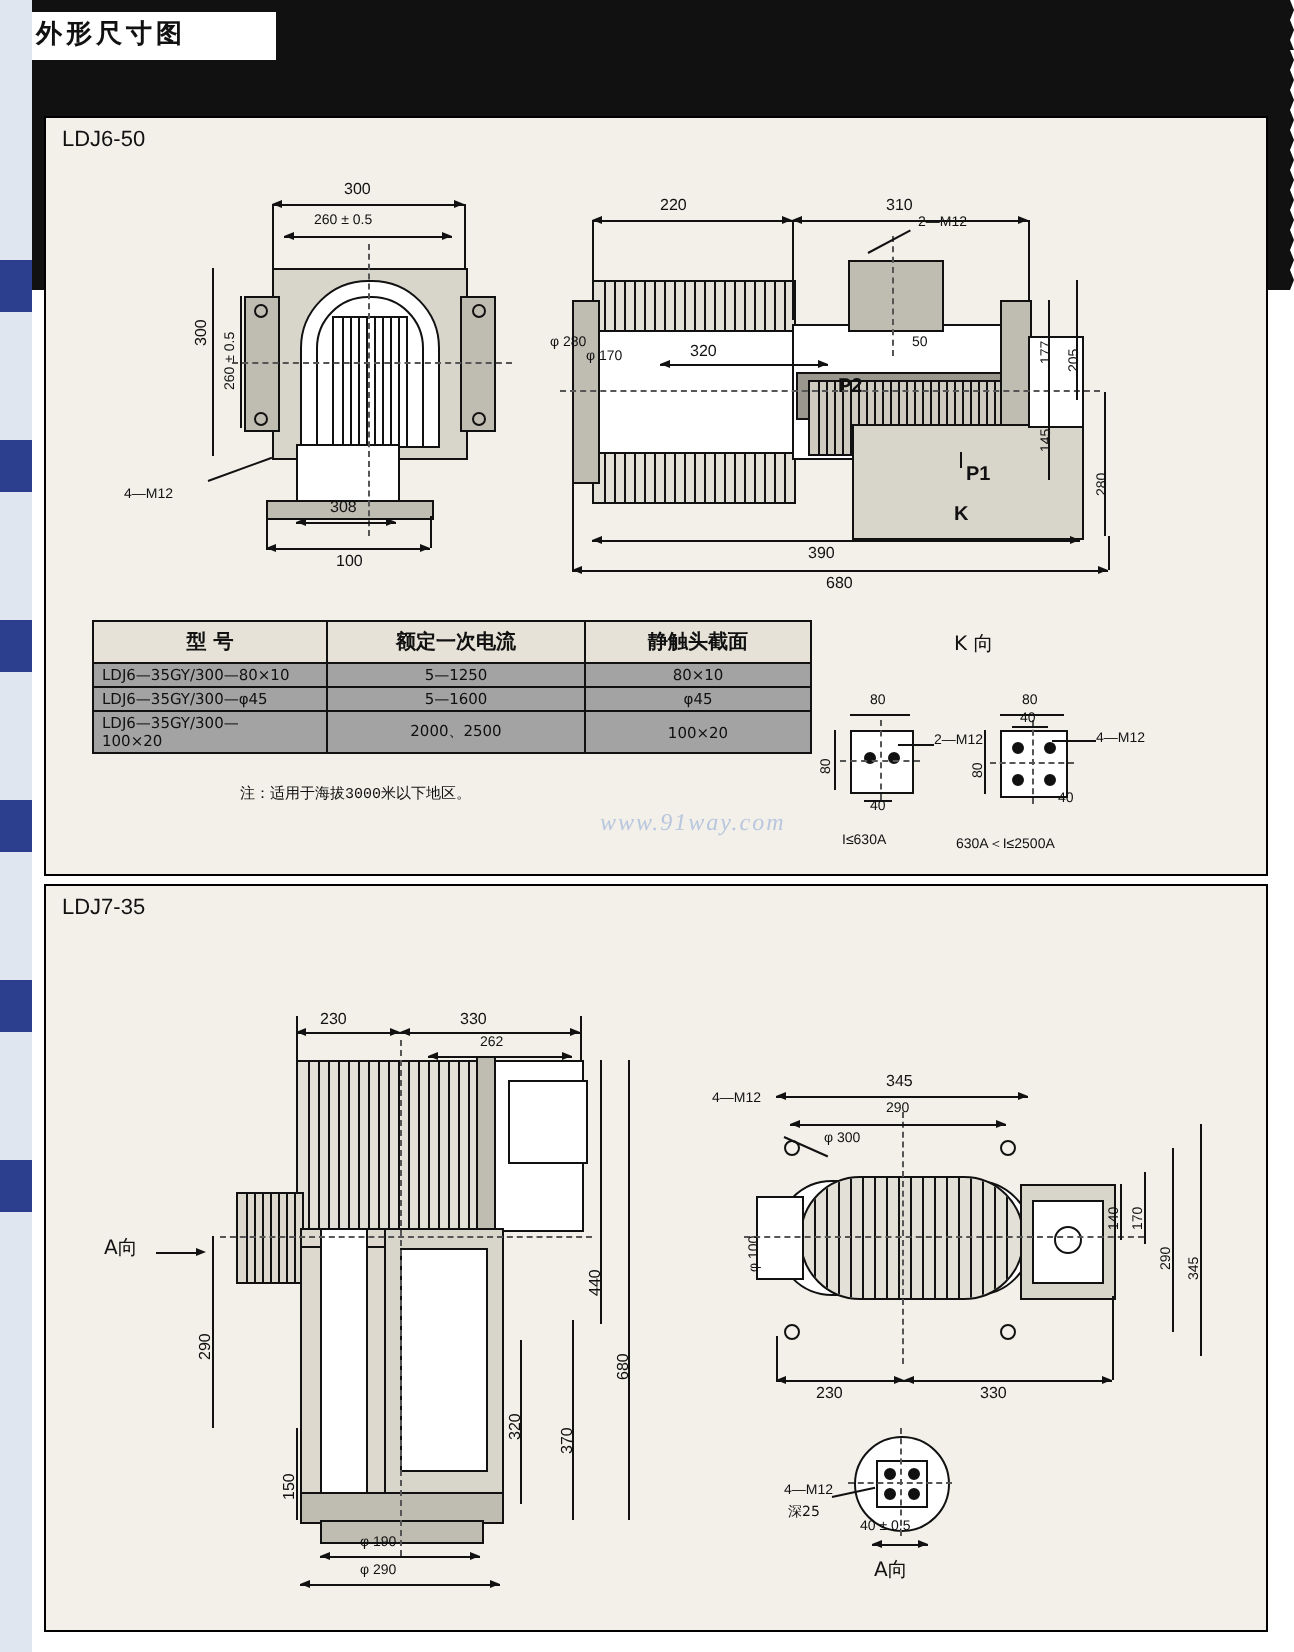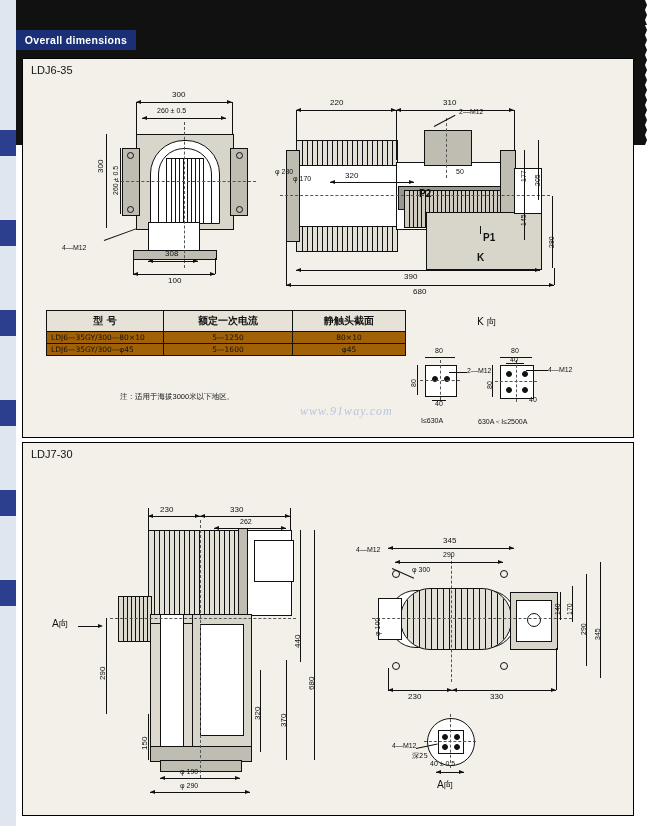--- a/index.html
+++ b/index.html
@@ -60,27 +60,27 @@
   .fill-g{background:#d8d5cb;}
   .fill-gd{background:#bfbcb2;}
   .fill-dk{background:#9a978e;}
   
   .spec-table{
     position:absolute;left:46px;top:310px;border-collapse:collapse;
     font-family:"DejaVu Sans","Liberation Sans",sans-serif;
   }
   .spec-table th,.spec-table td{
     border:1px solid #111;font-size:7.5px;color:#111;text-align:center;
-    padding:1px 16px;background:#a16207;
+    padding:1px 16px;background:#a3a3a3;
   }
   .spec-table th{font-size:10px;font-weight:bold;background:#e6e2d7;padding:3px 4px;}
   .spec-table td.model{text-align:left;padding-left:4px;}
   .note{
     position:absolute;left:46px;top:392px;font-size:7.5px;color:#111;
-    font-family:Liberation Sans, sans-serif;
+    font-family:Liberation Mono, monospace;
   }
   .wm{
     position:absolute;left:300px;top:404px;font-size:12px;color:#b8c6de;
     font-style:italic;font-family:"Liberation Serif",serif;letter-spacing:1px;
   }
   
   .bellows{position:absolute;overflow:hidden;}
   .bellows i{position:absolute;top:0;bottom:0;width:1px;background:#111;}
   
   .center{
@@ -100,25 +100,25 @@
 <div class="left-strip">
   <div class="marker" style="top:130px"></div>
   <div class="marker" style="top:220px"></div>
   <div class="marker" style="top:310px"></div>
   <div class="marker" style="top:400px"></div>
   <div class="marker" style="top:490px"></div>
   <div class="marker" style="top:580px"></div>
 </div>
 
 <div class="banner">
-  <div class="en">Overall dimensions</div>
+  <div class="cn">外形尺寸图</div>
 </div>
 
 <div class="panel" id="panel-top">
-  <div class="panel-title">LDJ6-35</div>
+  <div class="panel-title">LDJ6-50</div>
 </div>
 
 <div class="sh fill-g" style="left:136px;top:134px;width:96px;height:94px;"></div>
 <div class="sh fill-gd" style="left:122px;top:148px;width:16px;height:66px;"></div>
 <div class="sh fill-gd" style="left:230px;top:148px;width:16px;height:66px;"></div>
 <div class="sh fill-w" style="left:150px;top:140px;width:68px;height:82px;border-radius:34px 34px 0 0;"></div>
 <div class="sh fill-w" style="left:158px;top:148px;width:52px;height:74px;border-radius:26px 26px 0 0;"></div>
 
 <div class="bellows" style="left:166px;top:158px;width:36px;height:64px;border:1px solid #111;background:#fff;">
   <i style="left:4px"></i>
@@ -344,27 +344,32 @@
     <tr>
       <td class="model">LDJ6—35GY/300—80×10</td>
       <td>5—1250</td>
       <td>80×10</td>
     </tr>
     <tr>
       <td class="model">LDJ6—35GY/300—φ45</td>
       <td>5—1600</td>
       <td>φ45</td>
     </tr>
+    <tr>
+      <td class="model">LDJ6—35GY/300—100×20</td>
+      <td>2000、2500</td>
+      <td>100×20</td>
+    </tr>
   </tbody>
 </table>
 <div class="note" style="left:120px;">注：适用于海拔3000米以下地区。</div>
 <div class="wm">www.91way.com</div>
 
 <div class="panel" id="panel-bottom">
-  <div class="panel-title">LDJ7-30</div>
+  <div class="panel-title">LDJ7-35</div>
 </div>
 
 <div class="bellows" style="left:148px;top:530px;width:96px;height:84px;border:1px solid #111;background:#e3e0d7;">
   <i style="left:5px"></i>
     <i style="left:10px"></i>
     <i style="left:15px"></i>
     <i style="left:20px"></i>
     <i style="left:25px"></i>
   <i style="left:30px"></i>
     <i style="left:35px"></i>
@@ -535,18 +540,18 @@
 <div class="circ fill-w" style="left:427px;top:718px;width:46px;height:46px;"></div>
 <div class="sh fill-w" style="left:438px;top:730px;width:24px;height:22px;"></div>
 <div class="circ" style="left:442px;top:734px;width:4px;height:4px;background:#111;"></div>
 <div class="circ" style="left:454px;top:734px;width:4px;height:4px;background:#111;"></div>
 <div class="circ" style="left:442px;top:744px;width:4px;height:4px;background:#111;"></div>
 <div class="circ" style="left:454px;top:744px;width:4px;height:4px;background:#111;"></div>
 <div class="center" style="left:424px;top:741px;width:52px;"></div>
 <div class="centerv" style="left:450px;top:714px;height:54px;"></div>
 <div class="ln" style="left:416px;top:748px;width:22px;height:1px;transform:rotate(-12deg);transform-origin:left center;"></div>
 <div class="t s7" style="left:392px;top:742px;">4—M12</div>
-<div class="t s7 cn" style="left:412px;top:751px;">深25</div>
+<div class="t s7 cn" style="left:394px;top:751px;">深25</div>
 <div class="ln lnh" style="left:436px;top:772px;width:28px;"></div>
 <div class="arrowL" style="left:436px;top:769.5px;"></div>
 <div class="arrowR" style="left:459px;top:769.5px;"></div>
 <div class="t s7" style="left:430px;top:760px;">40 ± 0.5</div>
 <div class="t cn s10" style="left:437px;top:778px;">A向</div>
 
 </body></html>

